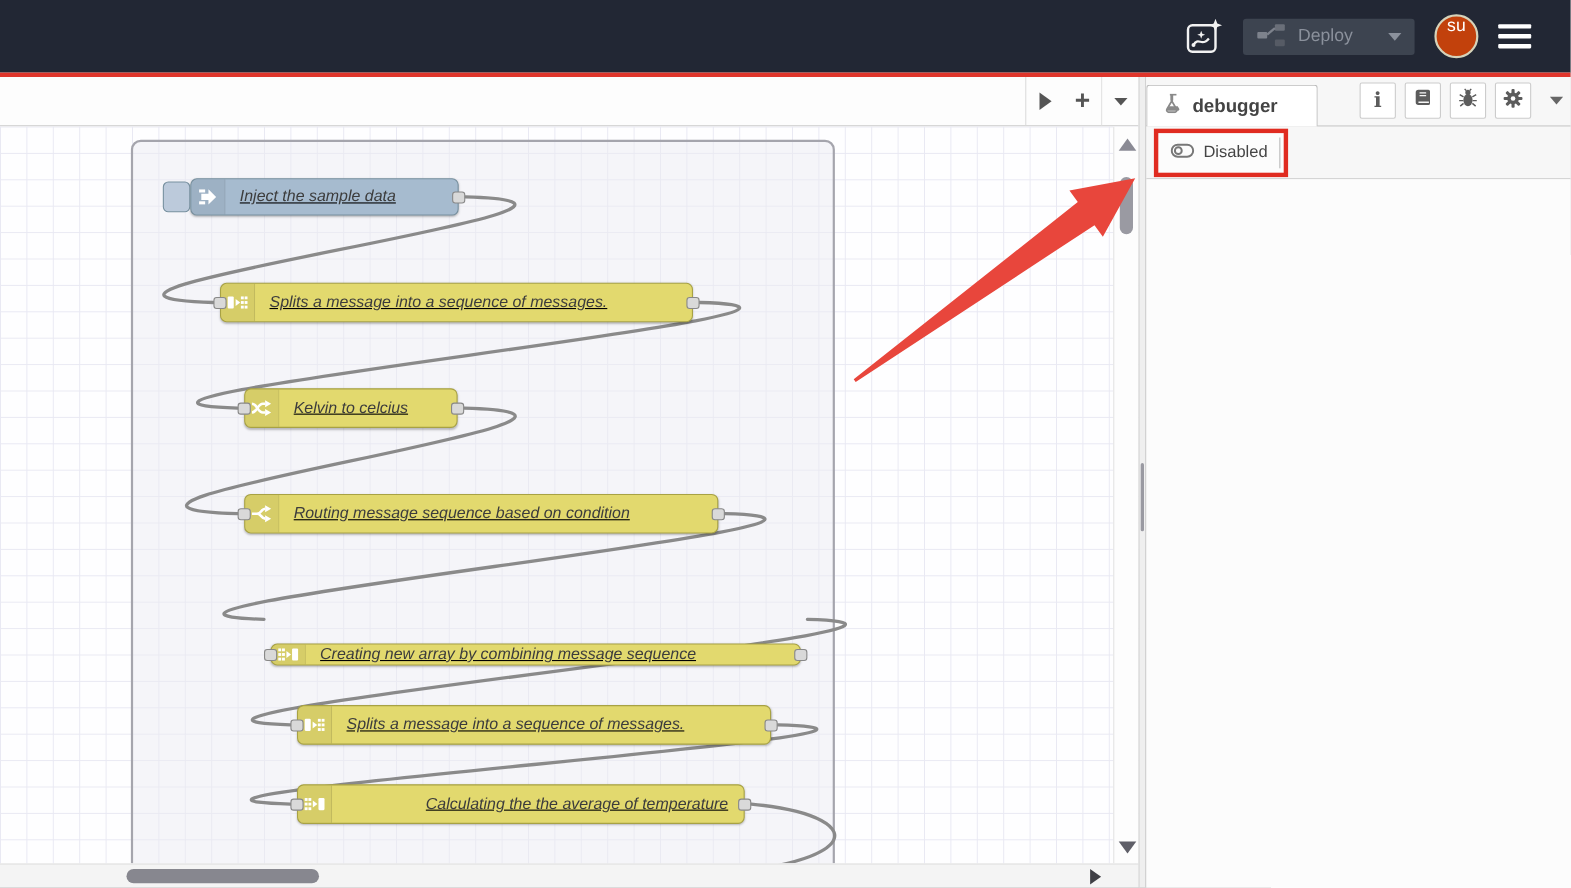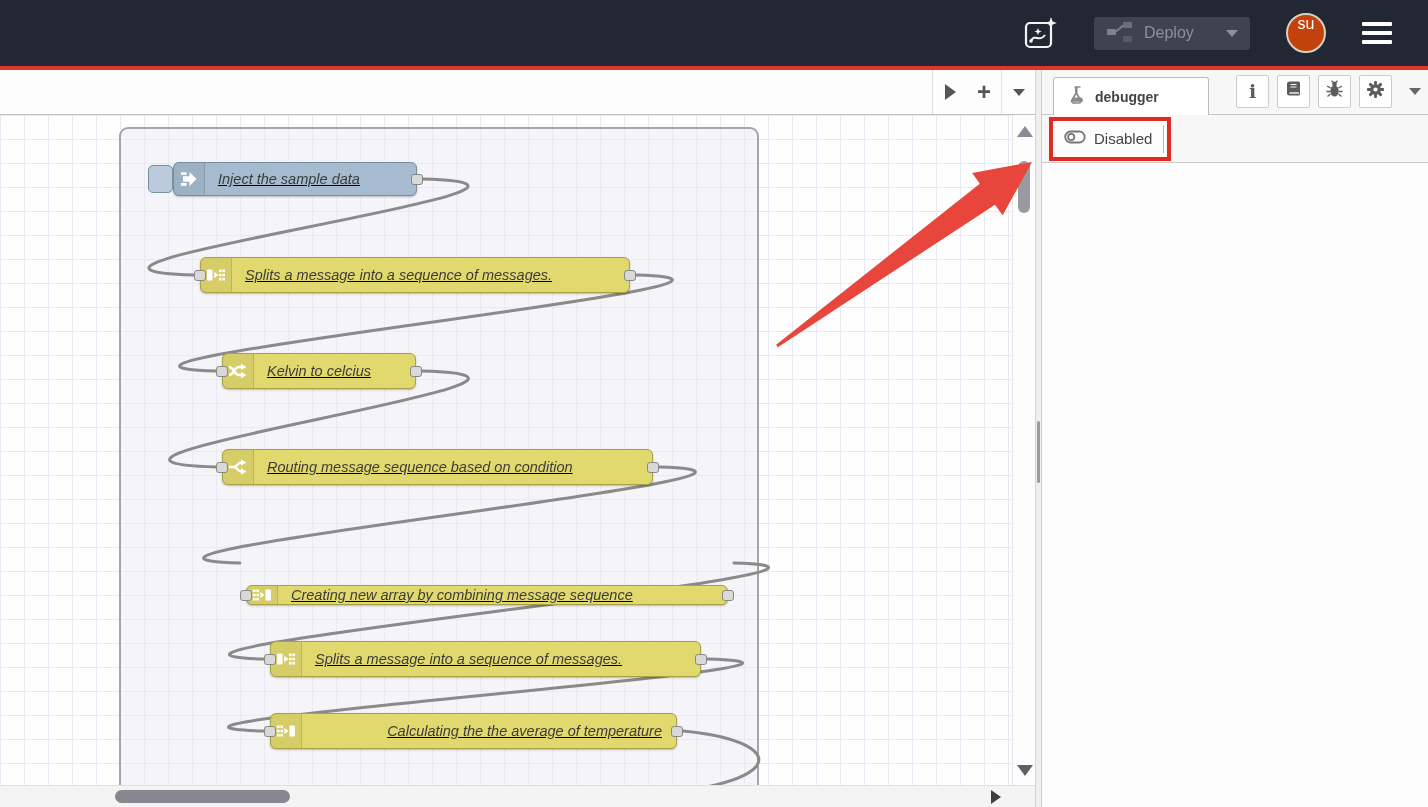--- a/index.html
+++ b/index.html
@@ -5,21 +5,21 @@
   * { margin:0; padding:0; box-sizing:border-box; }
   html,body { background:#888; }
   .page {
     position:relative; width:1428px; height:807px; overflow:hidden;
     background:#fff; font-family:"Liberation Sans", sans-serif;
   }
 
   
   .top-header {
     height:66px; background:#222734; display:flex; align-items:center;
-    justify-content:flex-end; gap:36px; padding-right:36px;
+    justify-content:flex-end; gap:18px; padding-right:36px;
   }
   .ai-icon svg { display:block; }
   .deploy-btn {
     width:156px; height:33px; background:#3d4450; border:none; border-radius:3px;
     display:flex; align-items:center; gap:10px; padding:0 12px; cursor:default;
   }
   .deploy-btn .dlabel { color:#8b919c; font-size:16px; flex:1; text-align:left; }
   .chev-down { width:0; height:0; border-left:6px solid transparent; border-right:6px solid transparent; border-top:7px solid #8b919c; }
   .avatar {
     width:40px; height:40px; border-radius:50%; background:#c2410c; border:2px solid #d6d3ba;
@@ -86,23 +86,23 @@
   .hs-right { position:absolute; right:34px; top:4px; width:0; height:0; border-top:7px solid transparent; border-bottom:7px solid transparent; border-left:10px solid #3f3f45; cursor:pointer; }
 
   
   .splitter { width:7px; background:#efefef; border-left:1px solid #d4d4d4; border-right:1px solid #cFcFcF; position:relative; cursor:col-resize; }
   .gripper { position:absolute; left:1px; top:351px; width:3px; height:62px; background:#9a9aa2; border-radius:2px; }
 
   
   .sidebar { flex:1; display:flex; flex-direction:column; background:#fcfcfc; }
   .side-toolbar { height:45px; background:#f7f7f7; border-bottom:1px solid #c7c7c7; display:flex; align-items:flex-end; position:relative; }
   .side-tab {
-    margin-left:11px; height:38px; width:156px; background:#fff; border:1px solid #bbb; border-bottom:none;
+    height:38px; width:156px; background:#fff; border:1px solid #bbb; border-bottom:none;
     border-radius:3px 3px 0 0; display:flex; align-items:center; gap:9px; padding-left:15px;
-    font-weight:bold; font-size:14px; color:#444; position:relative; top:1px; cursor:pointer;
+    font-weight:bold; font-size:17px; color:#444; position:relative; top:1px; cursor:pointer;
   }
   .side-buttons { margin-left:auto; display:flex; gap:8px; align-items:center; padding:0 10px 6px 0; }
   .icon-btn { width:33px; height:33px; background:#fff; border:1px solid #ccc; border-radius:2px; display:flex; align-items:center; justify-content:center; cursor:pointer; }
   .side-chevron { width:26px; display:flex; justify-content:center; padding-bottom:19px; cursor:pointer; }
   .side-chevron .tri-down-sm { border-top-color:#666; }
 
   .debug-toolbar { height:48px; background:#f7f7f7; border-bottom:1px solid #ccc; display:flex; align-items:center; }
   .annotation-box { margin-left:7px; height:44px; border:4px solid #e02b20; display:flex; align-items:center; background:#fcfcfc; }
   .disabled-btn {
     background:transparent; border:none; display:flex; align-items:center; gap:8px;

